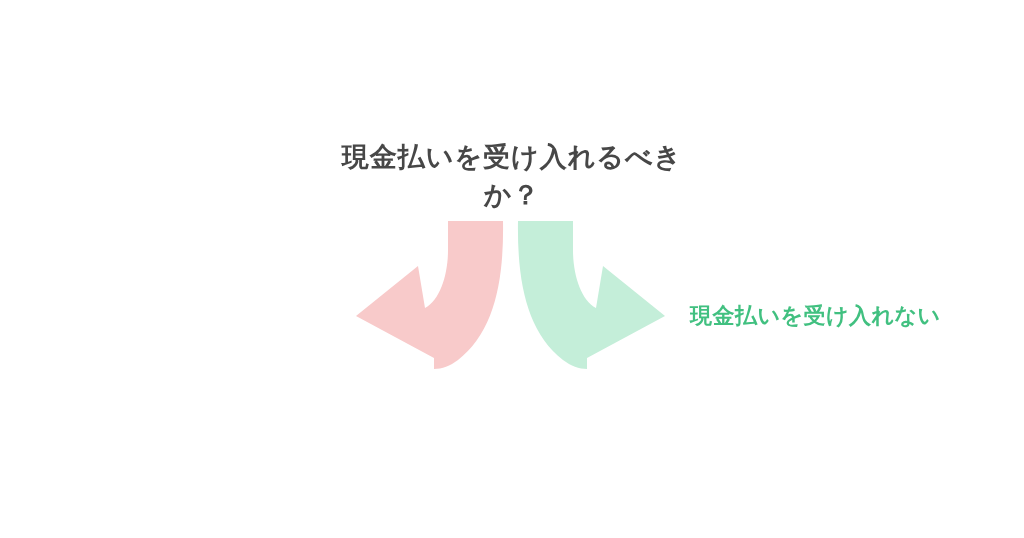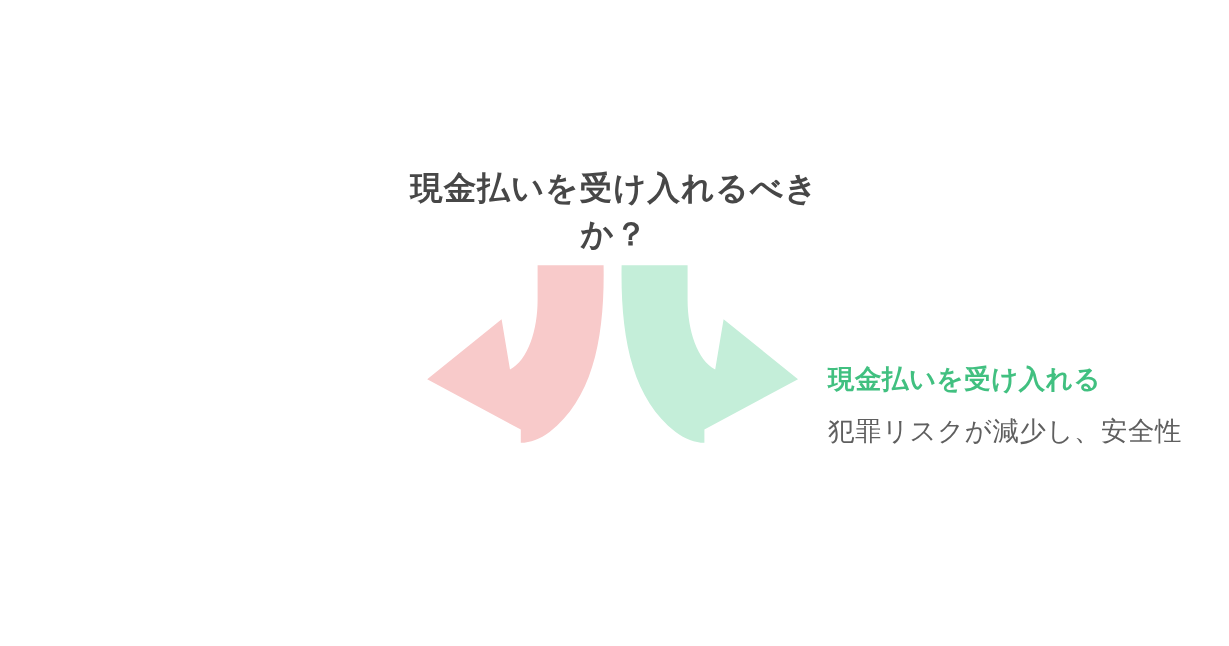--- a/index.html
+++ b/index.html
@@ -88,19 +88,18 @@
              C571 366 579 369 587 369
              L587 358
              L665 316
              L603 266
              L596 308
              C581 300 573 275 573 250 Z" fill="#c4eed9"></path>
   </svg>
 
 
   <div class="branch branch-right">
-    <div class="branch-label">現金払いを受け入れる</div>
+    <div class="branch-label">現金払いを受け入れない</div>
     <div class="branch-desc">
-      <div>犯罪リスクが減少し、安全性</div>
     </div>
   </div>
 
 </div>
 
 </body></html>

